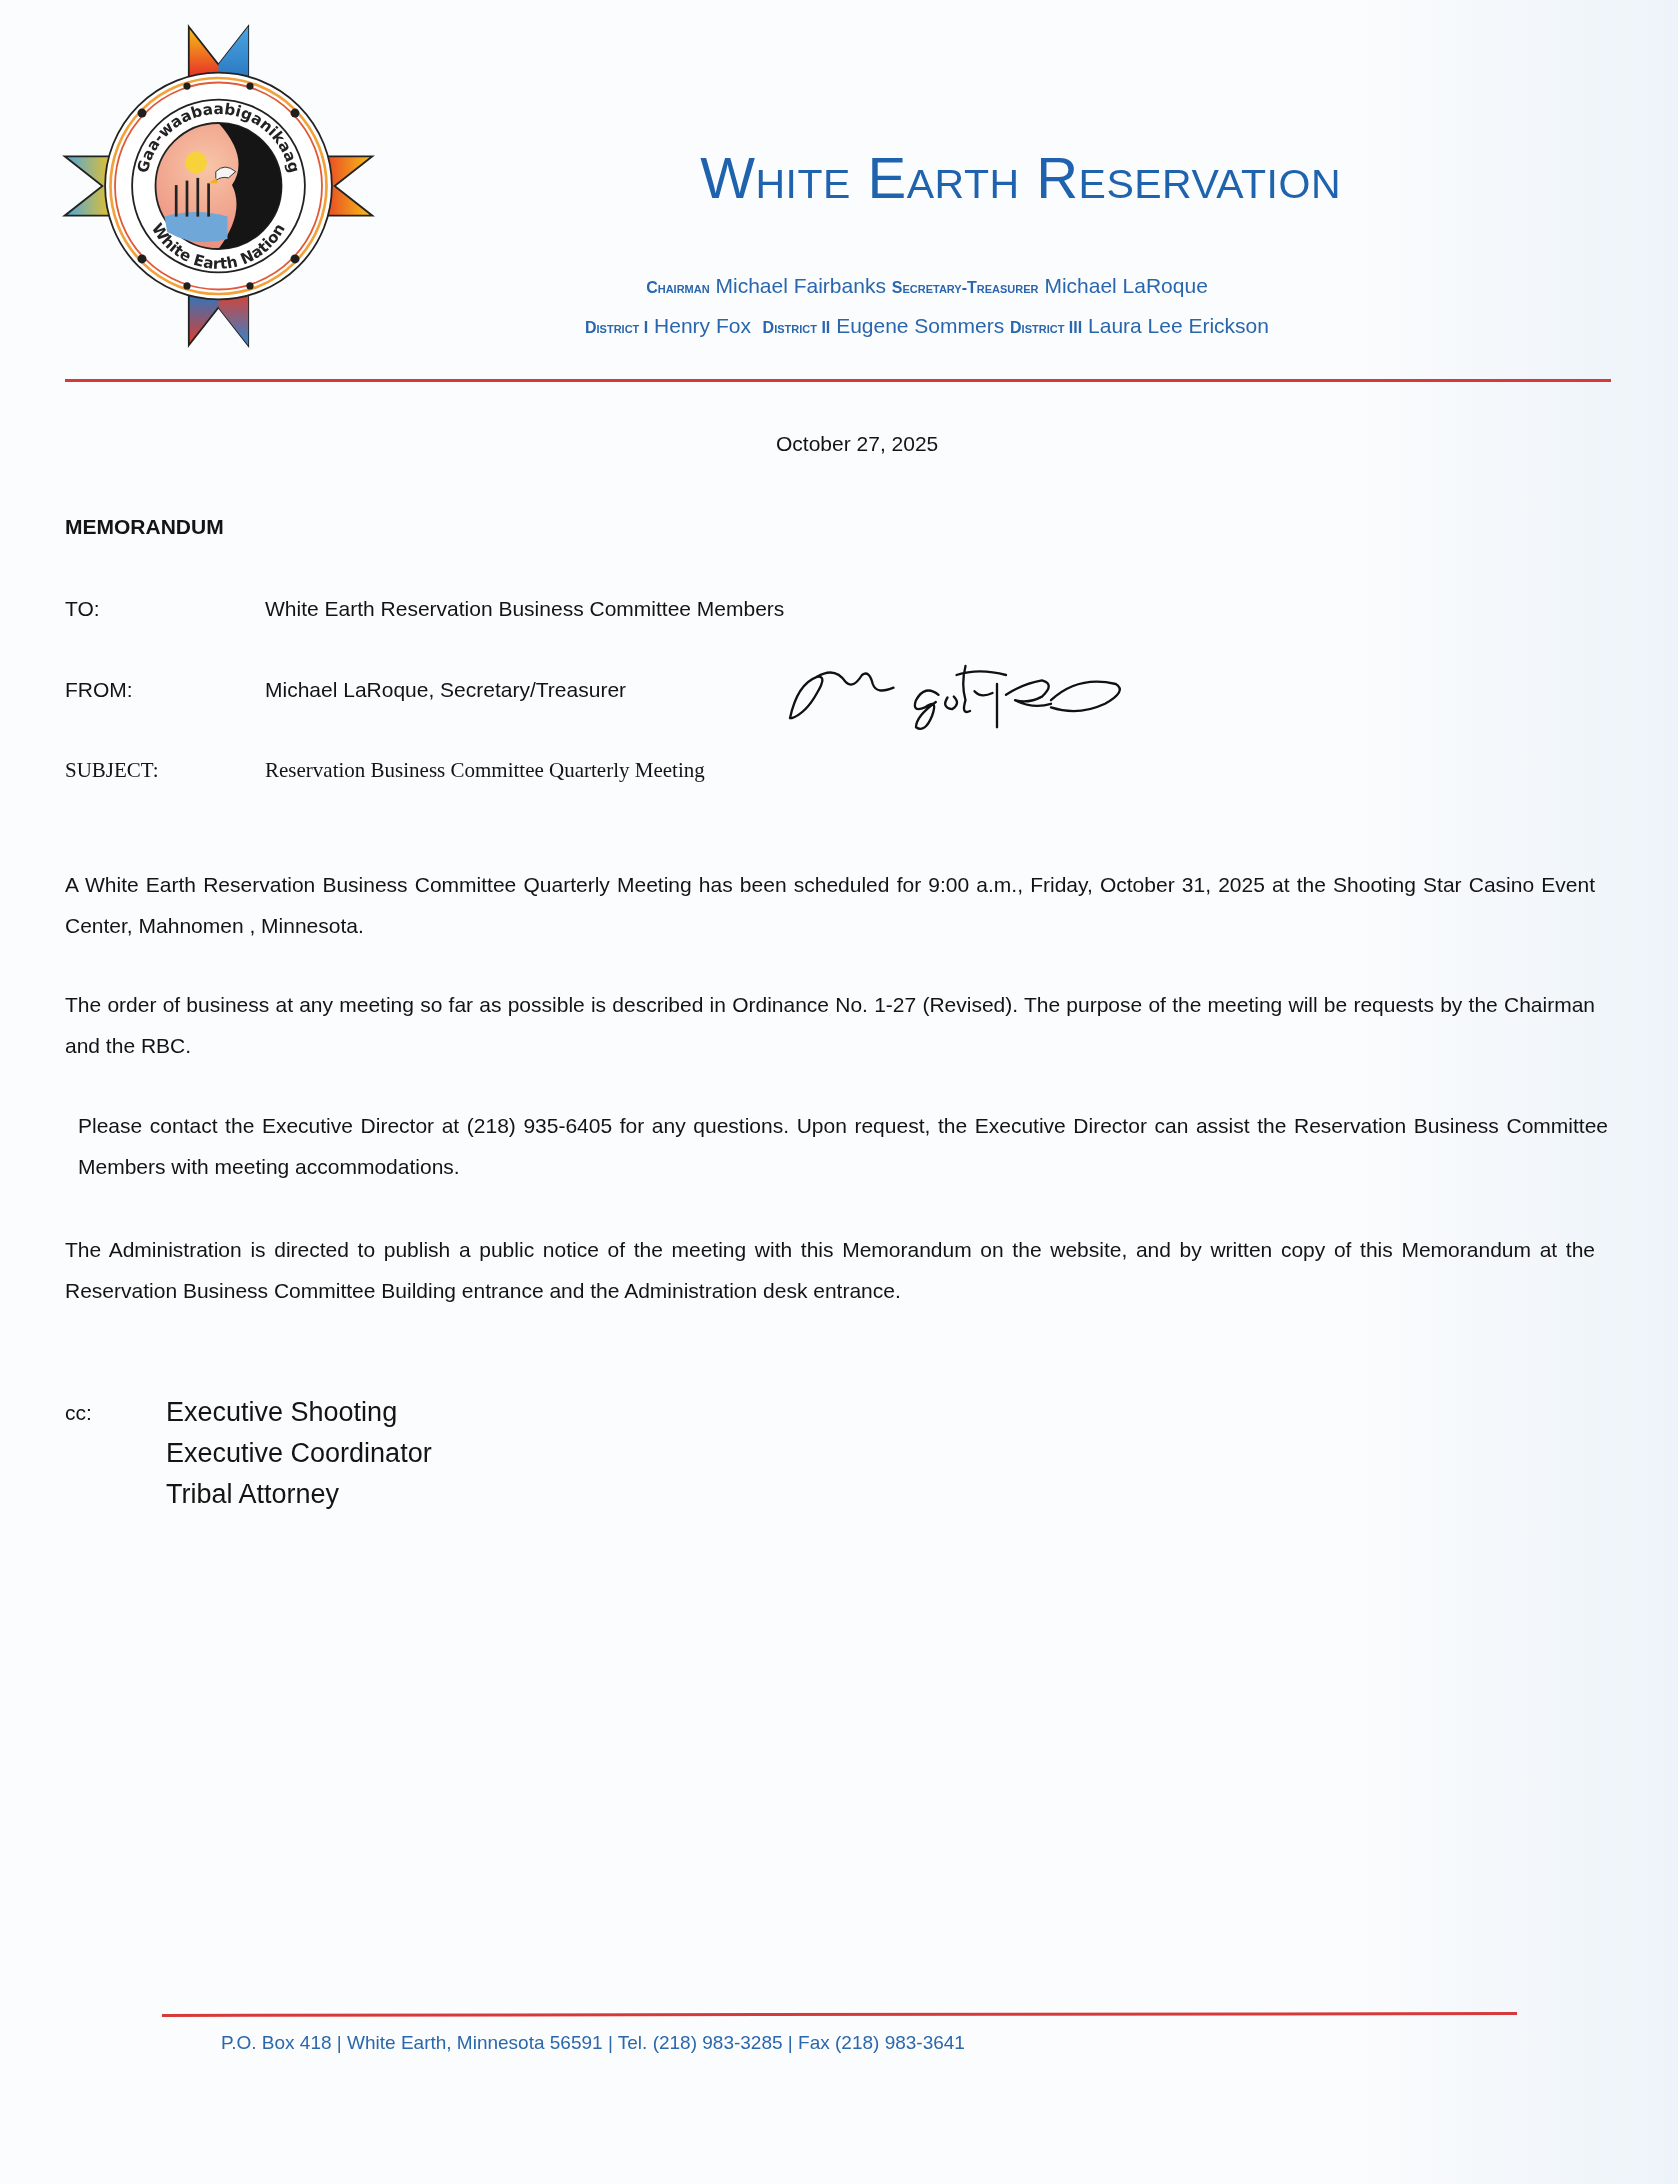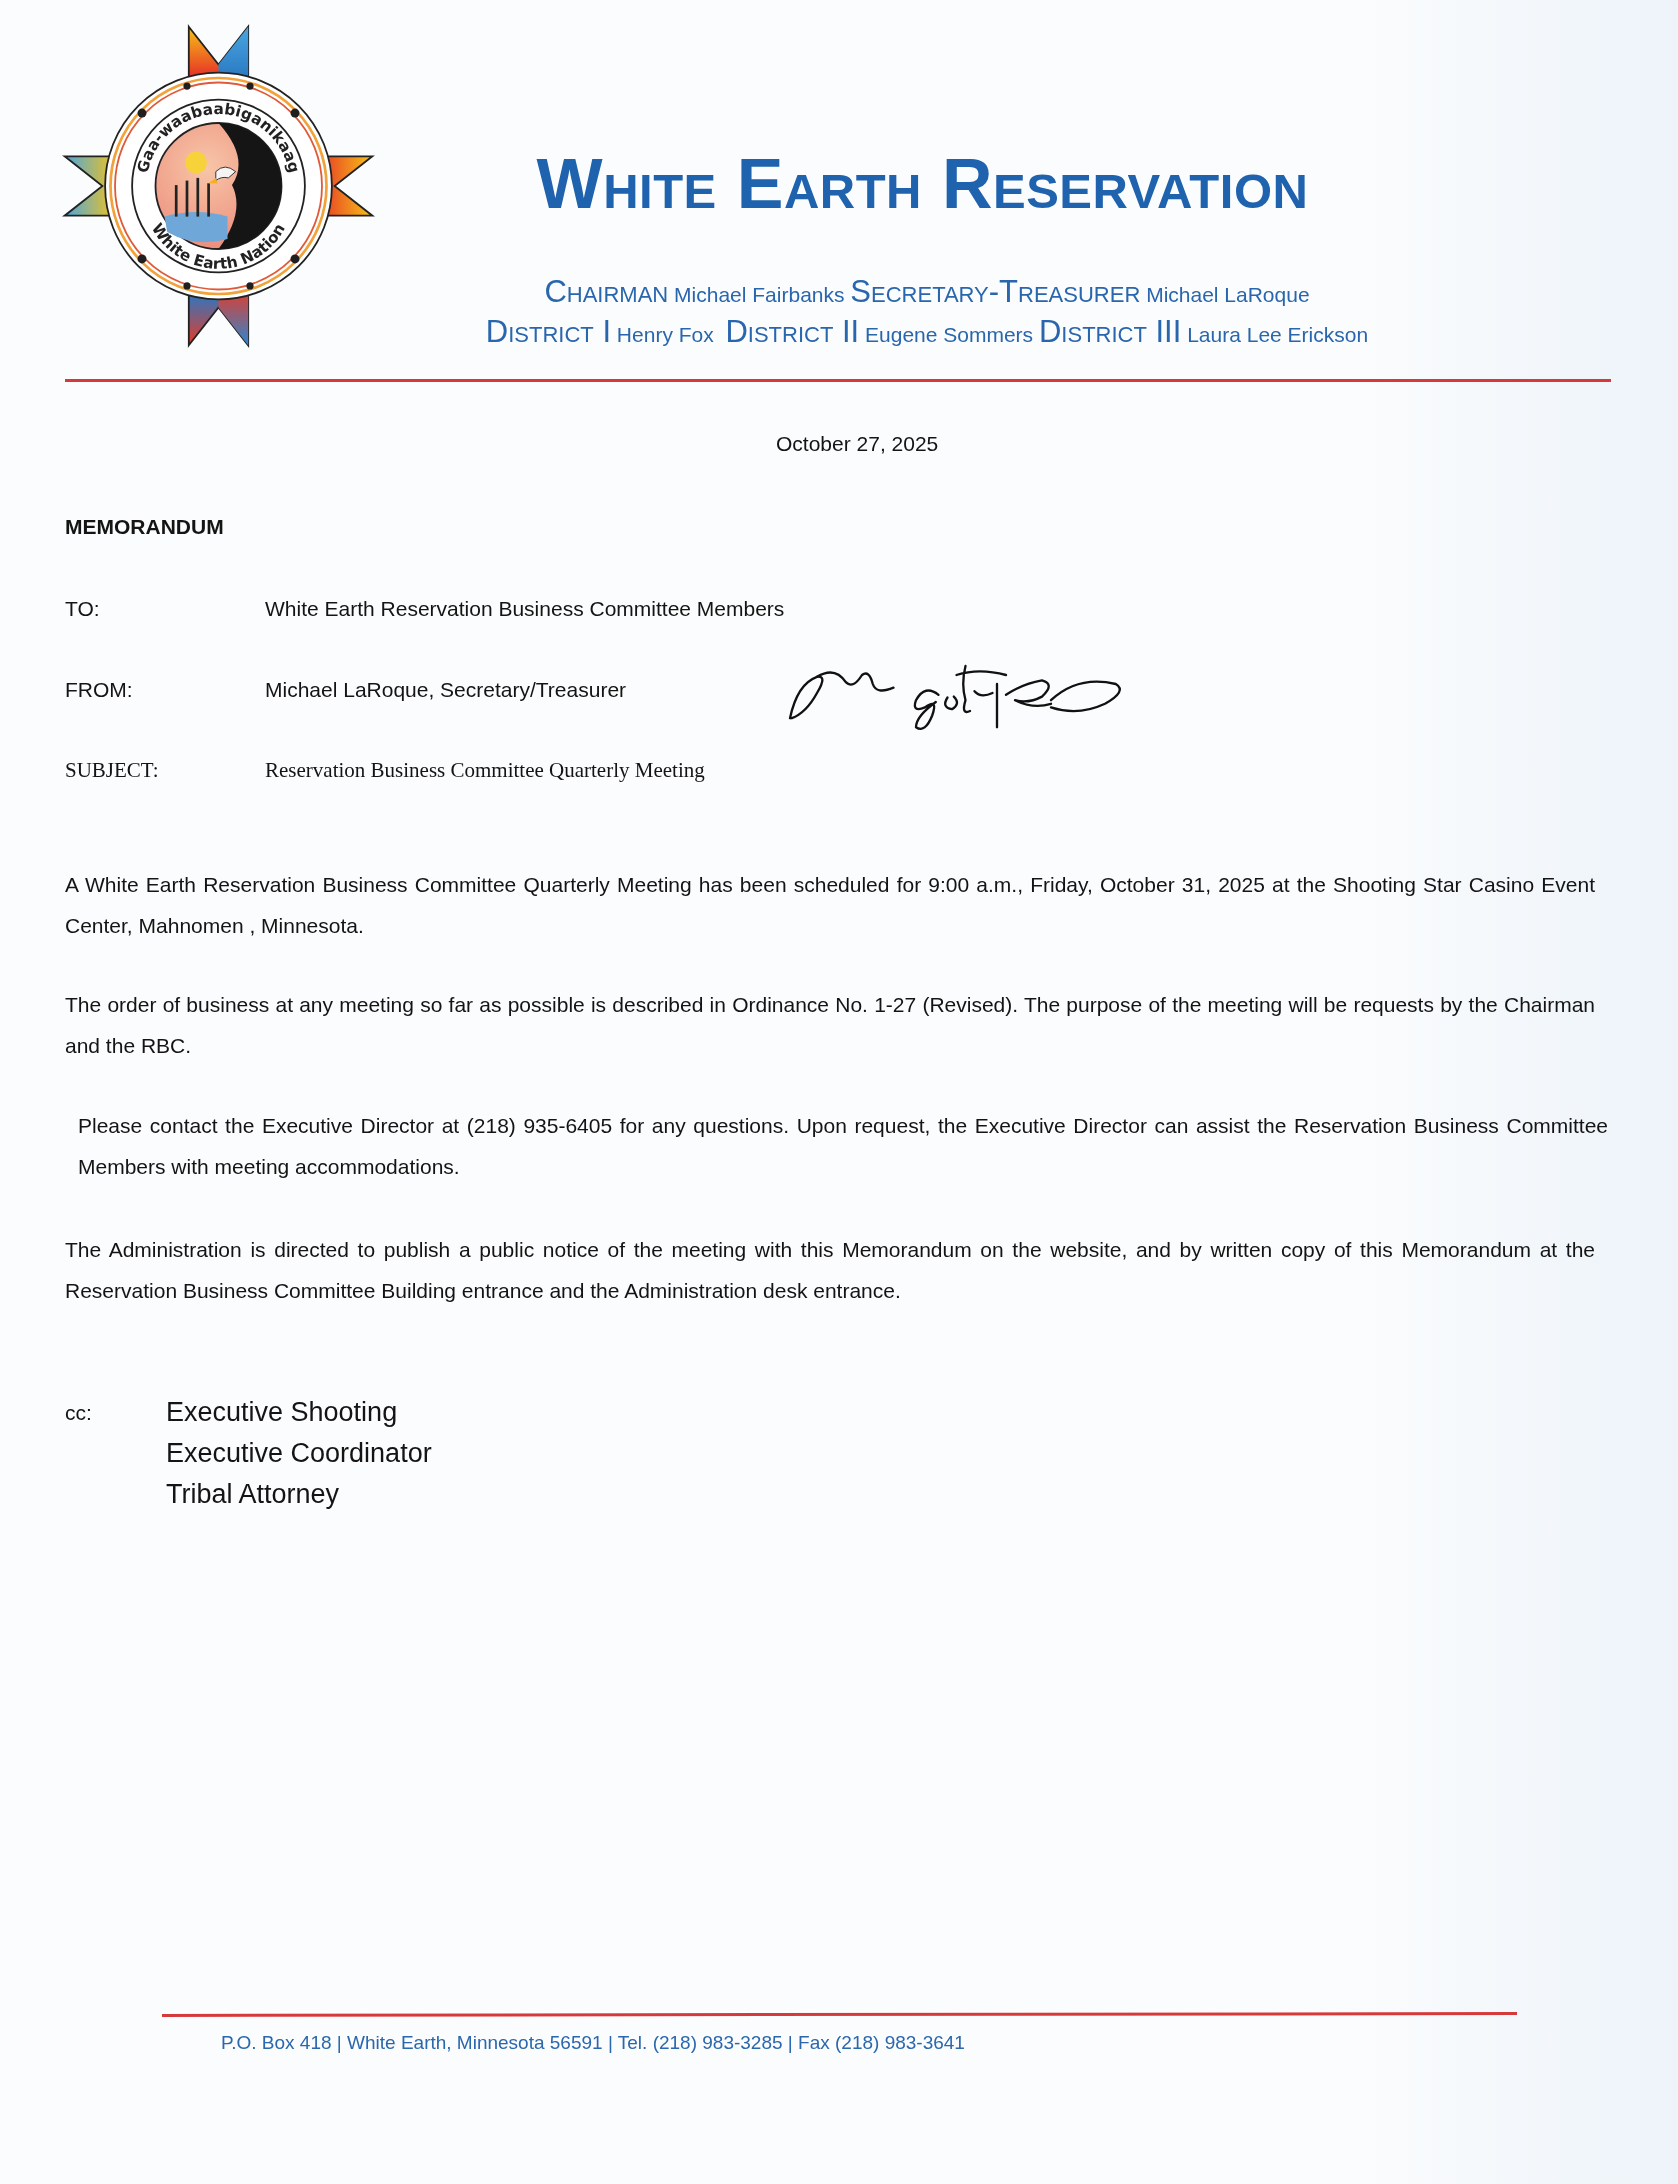--- a/index.html
+++ b/index.html
@@ -14,30 +14,30 @@
   .page-tint {
     position: absolute; inset: 0;
     background: linear-gradient(90deg, rgba(255,255,255,0) 80%, rgba(225,236,246,0.55) 100%);
     pointer-events: none;
   }
   
   .logo { position: absolute; left: 61px; top: 23.4px; width: 315px; height: 326px; }
   
   .org-title {
     position: absolute; left: 504px; top: 144px; width: 837px;
-    text-align: center;
-    color: #1f62ad; font-weight: bold; font-size: 70px;
+    text-align: right;
+    color: #1f62ad; font-weight: normal; font-size: 58px;
     letter-spacing: 0.5px; font-variant: small-caps;
     white-space: nowrap;
   }
   .officers {
     position: absolute; left: 468px; width: 918px; text-align: center;
     color: #2966ad; font-size: 21px; white-space: nowrap;
   }
-  .officers .role { font-weight: normal; font-variant: small-caps; font-size: 31px; }
+  .officers .role { font-weight: bold; font-variant: small-caps; font-size: 16px; }
   .officers.line1 { top: 274px; }
   .officers.line2 { top: 314px; }
   .rule-top {
     position: absolute; left: 65px; width: 1546px; top: 379px; height: 2.7px;
     background: #d6393a;
   }
   
   .txt { position: absolute; font-size: 21px; line-height: 41px; white-space: nowrap; }
   .date { left: 776px; top: 423px; }
   .memo-title { left: 65px; top: 506px; font-weight: bold; }

